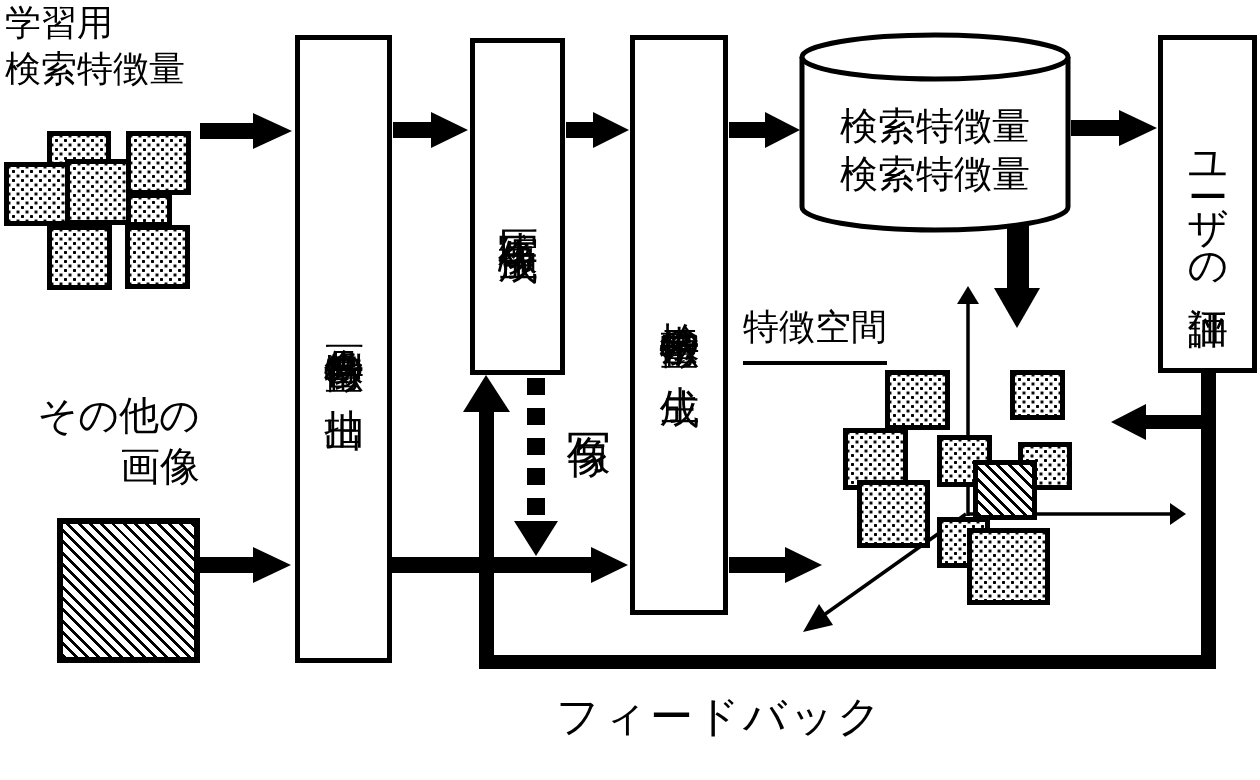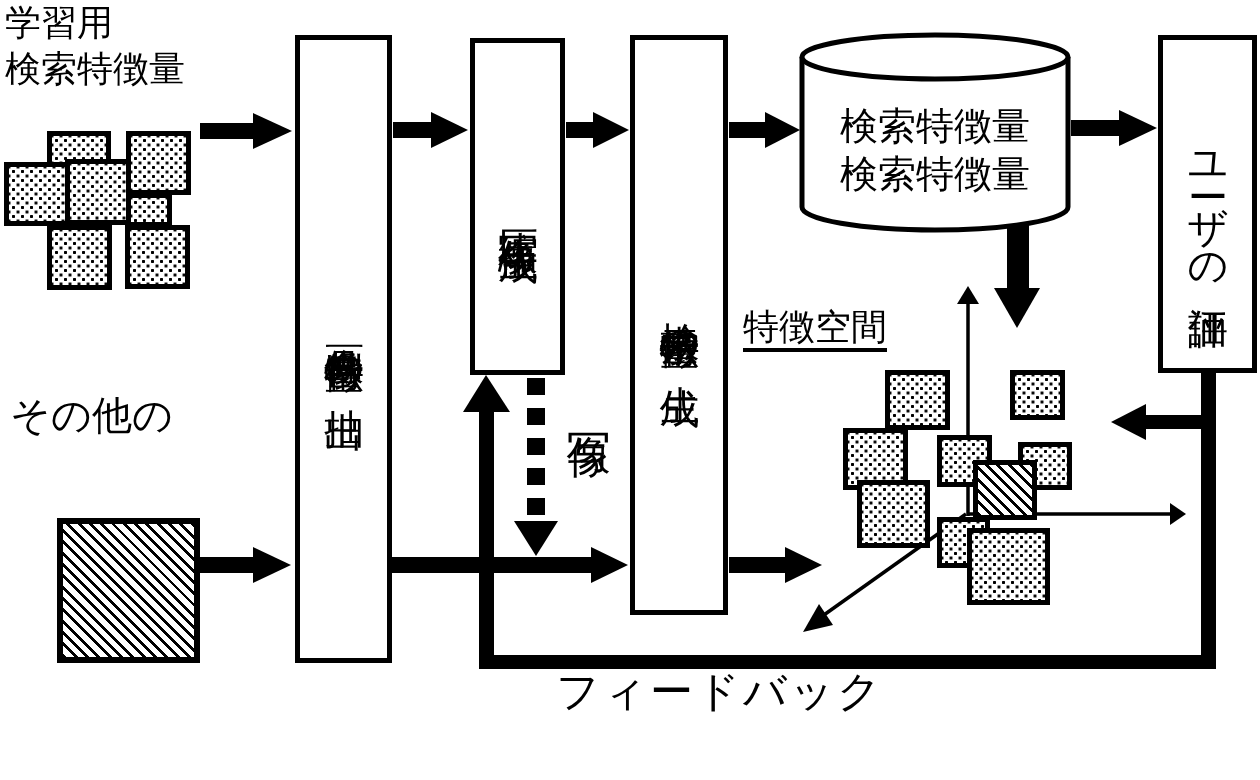--- a/index.html
+++ b/index.html
@@ -11,21 +11,21 @@
   .vtext{writing-mode:vertical-rl;text-orientation:mixed;font-size:40px;letter-spacing:3px;
          line-height:1;white-space:nowrap;}
   .lbl{position:absolute;z-index:3;font-size:36px;line-height:1.28;}
   .dotsq{position:absolute;z-index:2;border:5px solid #000;box-sizing:border-box;background-color:#fff;
          background-image:radial-gradient(circle,#000 1.4px,transparent 1.5px),
                           radial-gradient(circle,#000 1.4px,transparent 1.5px);
          background-size:9px 9px;background-position:0 0,4.5px 4.5px;}
   .hatch{position:absolute;z-index:2;border:5px solid #000;box-sizing:border-box;
          background:repeating-linear-gradient(45deg,#000 0 2.8px,#fff 2.8px 8px);}
   .dbtext{position:absolute;z-index:3;text-align:center;font-size:38px;line-height:1.26;margin-top:20px;}
-  .underline{border-bottom:4px solid #000;padding-bottom:1px;}
+  .underline{border-bottom:4px solid #000;padding-bottom:14px;}
 </style>
 </head>
 <body>
 
 <div id="stage">
 
   <svg id="arrow-layer" width="1260" height="780" viewBox="0 0 1260 780">
 
     <g>
       <rect x="200" y="123" width="53" height="16"></rect>
@@ -116,28 +116,29 @@
 
   <div class="dbtext" style="left:812px;top:83px;width:246px;">
     <div>検索特徴量</div>
     <div>検索特徴量</div>
   </div>
 
   <div class="lbl" style="left:5px;top:0px;">
     <div>学習用</div>
     <div>検索特徴量</div>
   </div>
-  <div class="lbl" style="left:10px;top:390px;width:190px;text-align:left;font-size:40px;">
+  <div class="lbl" style="left:10px;top:390px;width:190px;text-align:right;font-size:40px;">
     <div>その他の</div>
+    <div>画像</div>
   </div>
   <div class="lbl vtext" style="left:560px;top:398px;font-size:44px;">写像</div>
   <div class="lbl" style="left:743px;top:304px;">
     <span class="underline">特徴空間</span>
   </div>
-  <div class="lbl" style="left:556px;top:664px;font-size:43px;letter-spacing:3px;">フィードバック</div>
+  <div class="lbl" style="left:556px;top:689px;font-size:43px;letter-spacing:3px;">フィードバック</div>
 
   <div>
     <div class="dotsq" style="left:47px;top:131px;width:64px;height:64px;"></div>
     <div class="dotsq" style="left:126px;top:131px;width:65px;height:64px;"></div>
     <div class="dotsq" style="left:4px;top:162px;width:66px;height:64px;"></div>
     <div class="dotsq" style="left:126px;top:193px;width:46px;height:34px;"></div>
     <div class="dotsq" style="left:65px;top:159px;width:66px;height:66px;"></div>
     <div class="dotsq" style="left:47px;top:225px;width:65px;height:65px;"></div>
     <div class="dotsq" style="left:125px;top:225px;width:65px;height:64px;"></div>
   </div>

